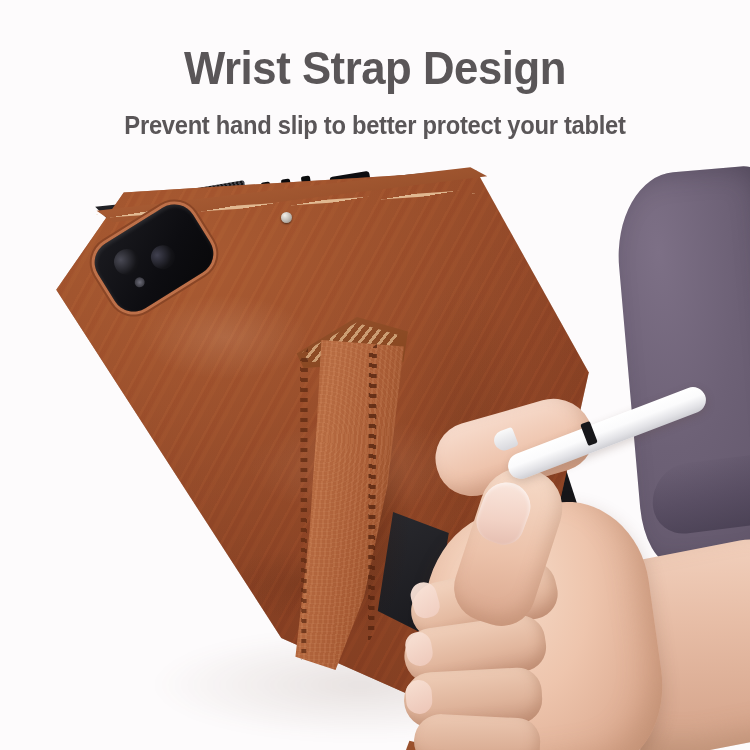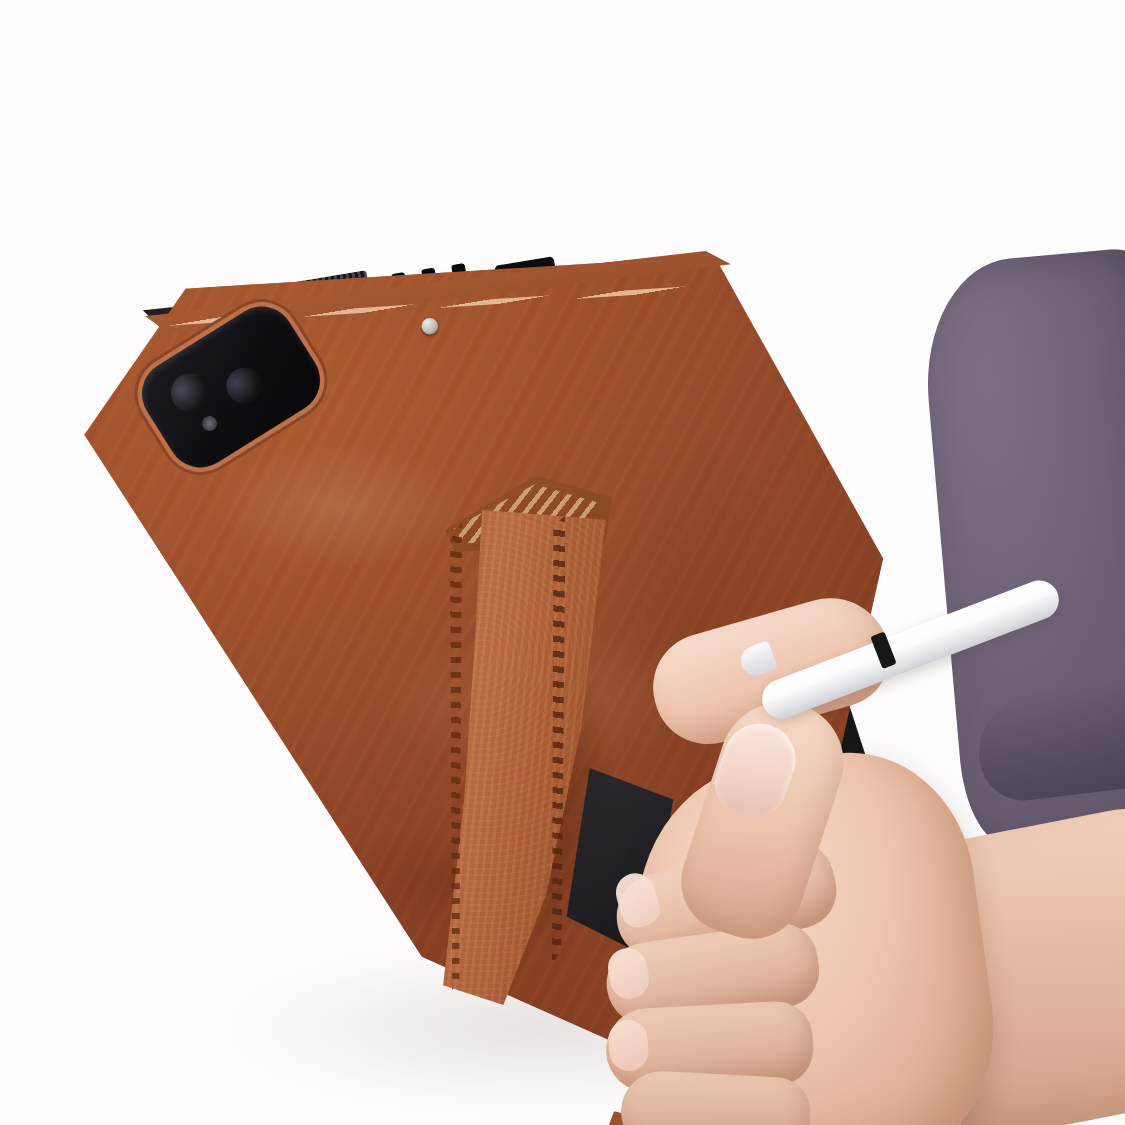--- a/index.html
+++ b/index.html
@@ -320,20 +320,24 @@
     position:absolute;left:150px;top:470px;width:420px;height:110px;
     background:radial-gradient(ellipse at 50% 50%, rgba(90,60,40,.13), rgba(0,0,0,0) 70%);
     filter:blur(6px);
   }
 </style>
 </head>
 <body>
 
 <div class="page">
 
+  <div class="header">
+    <h1 class="title">Wrist Strap Design</h1>
+    <p class="subtitle">Prevent hand slip to better protect your tablet</p>
+  </div>
 
   <div class="photo">
 
     <div class="drop-shadow"></div>
 
     <div class="torso"></div>
     <div class="torso-fold"></div>
     <div class="forearm"></div>
 
     <div class="tablet-right"></div>

